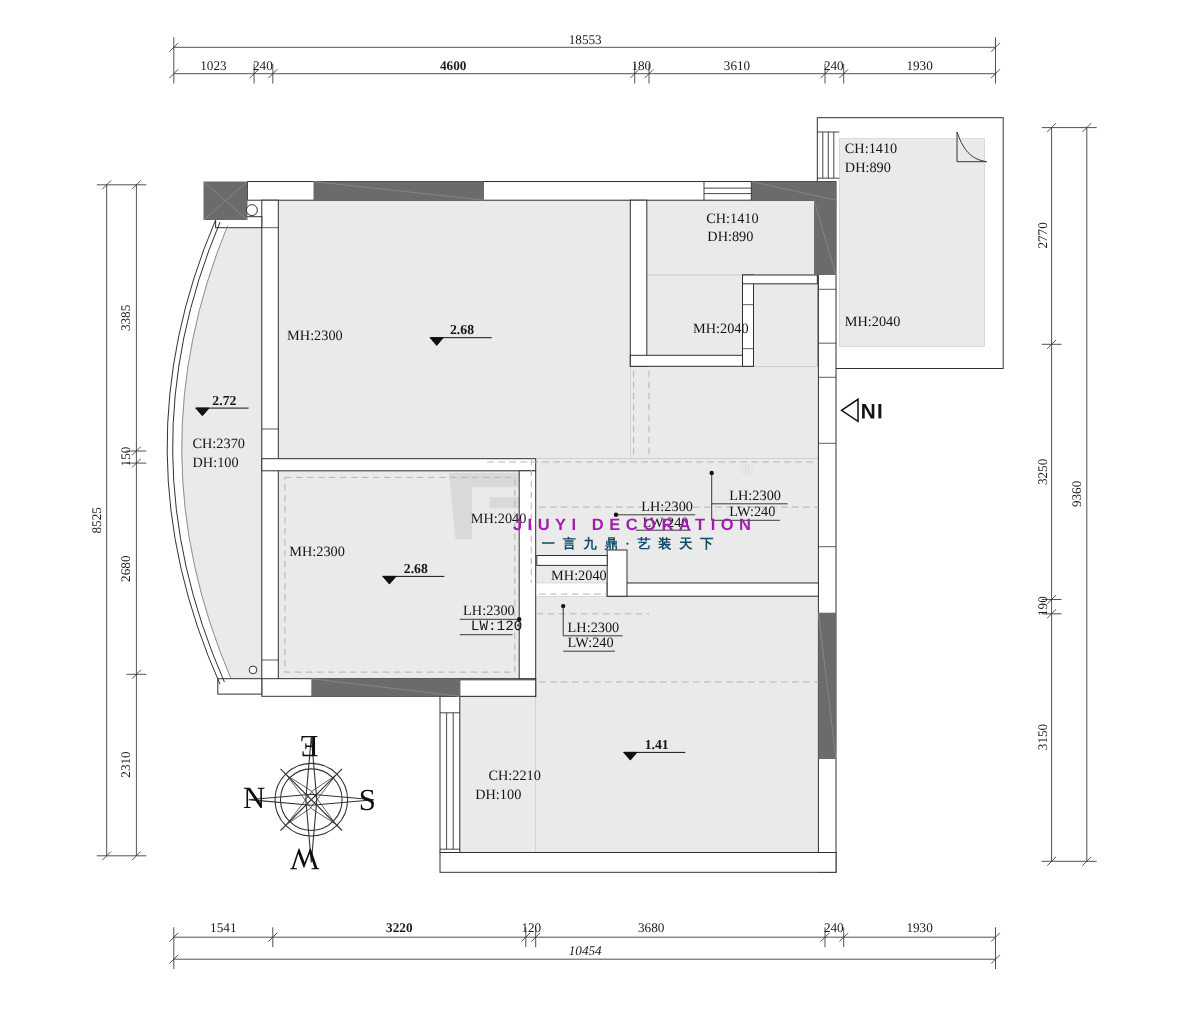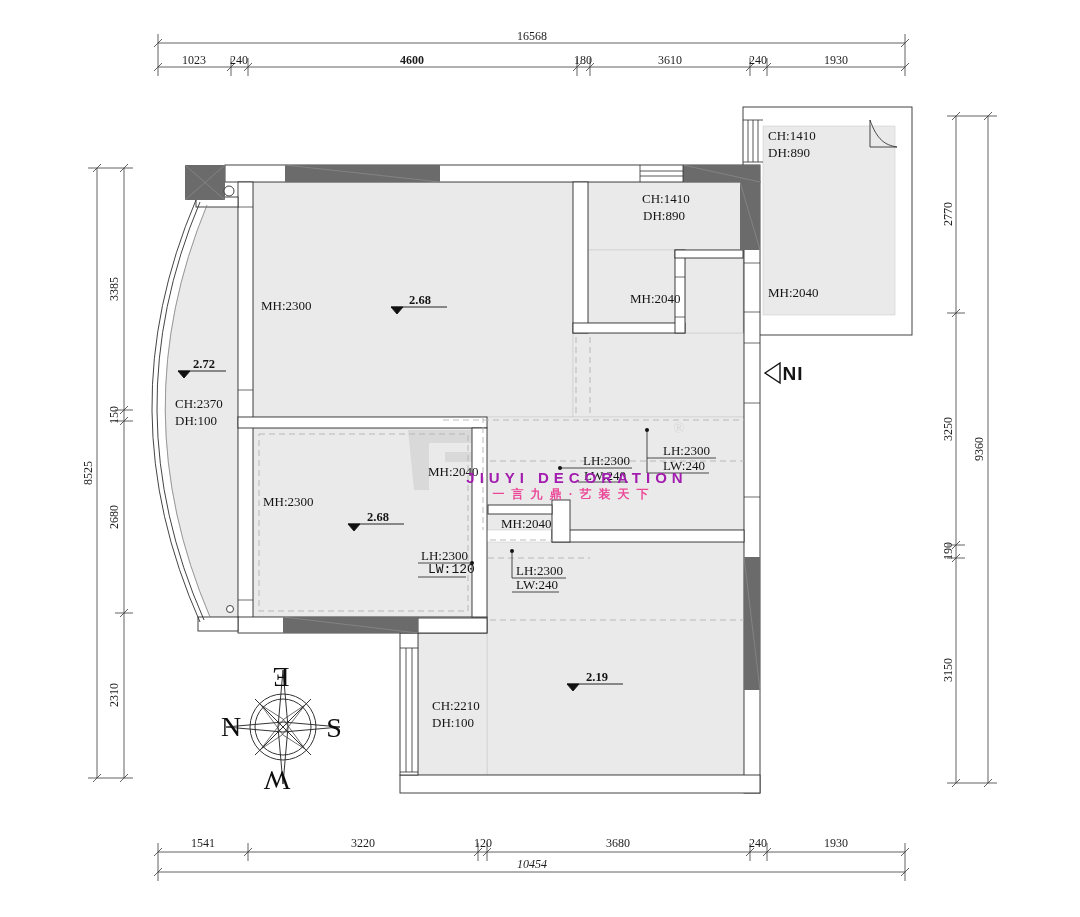--- a/index.html
+++ b/index.html
@@ -10,21 +10,21 @@
   .ann{position:absolute;white-space:nowrap;font-size:13px;color:#141414;line-height:1;
        transform:translate(-50%,-50%);}
   .dim{font-size:12px;color:#1c1c1c;}
   .lvl{font-size:12.5px;font-weight:bold;}
   .cmp{font-size:28px;color:#0d0d0d;font-weight:500;}
   .inlbl{font-size:19px;font-weight:bold;font-family:"Liberation Sans",sans-serif;letter-spacing:1px;}
   .wm{color:#d7d7d7;z-index:1;}
   .wm-big{font-size:40px;font-weight:bold;letter-spacing:9px;font-family:"DejaVu Sans",sans-serif;}
   .wm-reg{font-size:15px;}
   .wm-en{font-size:15px;letter-spacing:5px;font-family:"Liberation Sans",sans-serif;font-weight:bold;color:#a21caf;}
-  .wm-slogan{font-size:12px;letter-spacing:7px;font-weight:bold;color:#ec4899;text-align:right;}
+  .wm-slogan{font-size:12px;letter-spacing:7px;font-weight:bold;color:#0c4a6e;text-align:right;}
 </style>
 </head>
 <body>
 
 <div id="stage">
 
 <svg id="plan-svg" width="1080" height="917" viewBox="0 0 1080 917" xmlns="http://www.w3.org/2000/svg">
 
   <g fill="#ffffff" stroke="#2f2f2f" stroke-width="0.9">
     <rect x="743" y="107" width="169" height="228"></rect>
@@ -286,43 +286,43 @@
       <div class="ann lvl" style="left: 378px; top: 517px; transform: translate(-50%, -50%);">2.68</div>
       <div class="ann" style="left: 501px; top: 523px; transform: translate(0px, -50%);">MH:2040</div>
       <div class="ann" style="left: 663px; top: 450px; transform: translate(0px, -50%);">LH:2300</div>
       <div class="ann" style="left: 663px; top: 465px; transform: translate(0px, -50%);">LW:240</div>
       <div class="ann" style="left: 583px; top: 460px; transform: translate(0px, -50%);">LH:2300</div>
       <div class="ann" style="left: 584px; top: 475px; transform: translate(0px, -50%);">LW:240</div>
       <div class="ann" style="left: 516px; top: 570px; transform: translate(0px, -50%);">LH:2300</div>
       <div class="ann" style="left: 516px; top: 584px; transform: translate(0px, -50%);">LW:240</div>
       <div class="ann" style="left: 421px; top: 555px; transform: translate(0px, -50%);">LH:2300</div>
       <div class="ann" style="left: 428px; top: 569px; transform: translate(0px, -50%); font-family: Liberation Mono, monospace;">LW:120</div>
-      <div class="ann" style="left: 432px; top: 705px; transform: translate(0px, -50%); font-family: Liberation Serif, serif;">CH:2210</div>
+      <div class="ann" style="left: 444px; top: 705px; transform: translate(0px, -50%); font-family: Liberation Serif, serif;">CH:2210</div>
       <div class="ann" style="left: 432px; top: 722px; transform: translate(0px, -50%);">DH:100</div>
-      <div class="ann lvl" style="left: 597px; top: 677px; transform: translate(-50%, -50%);">2.19</div>
+      <div class="ann lvl" style="left: 597px; top: 677px; transform: translate(-50%, -50%);">1.41</div>
       <div class="ann cmp" style="left: 281px; top: 677px; transform: translate(-50%, -50%) rotate(180deg);">E</div>
       <div class="ann cmp" style="left: 231px; top: 727px; transform: translate(-50%, -50%);">N</div>
       <div class="ann cmp" style="left: 334px; top: 728px; transform: translate(-50%, -50%);">S</div>
       <div class="ann cmp" style="left: 277px; top: 780px; transform: translate(-50%, -50%) rotate(180deg);">W</div>
       <div class="ann inlbl" style="left: 792px; top: 373px; transform: translate(-50%, -50%) rotate(180deg);">IN</div>
       <div class="ann wm wm-reg" style="left: 679px; top: 428px; transform: translate(-50%, -50%);">®</div>
       <div class="ann wm wm-en" style="left: 577px; top: 477px; transform: translate(-50%, -50%);">JIUYI DECORATION</div>
       <div class="ann wm wm-slogan" style="left: 574px; top: 494px; transform: translate(-50%, -50%);">一言九鼎·艺装天下</div>
       <div class="ann dim" style="left: 194px; top: 60px; transform: translate(-50%, -50%);">1023</div>
       <div class="ann dim" style="left: 239px; top: 60px; transform: translate(-50%, -50%);">240</div>
       <div class="ann dim" style="left: 412px; top: 60px; transform: translate(-50%, -50%); font-weight: bold;">4600</div>
       <div class="ann dim" style="left: 583px; top: 60px; transform: translate(-50%, -50%);">180</div>
       <div class="ann dim" style="left: 670px; top: 60px; transform: translate(-50%, -50%);">3610</div>
       <div class="ann dim" style="left: 758px; top: 60px; transform: translate(-50%, -50%);">240</div>
       <div class="ann dim" style="left: 836px; top: 60px; transform: translate(-50%, -50%);">1930</div>
-      <div class="ann dim" style="left: 532px; top: 36px; transform: translate(-50%, -50%);">16568</div>
+      <div class="ann dim" style="left: 532px; top: 36px; transform: translate(-50%, -50%);">18553</div>
       <div class="ann dim" style="left: 203px; top: 843px; transform: translate(-50%, -50%);">1541</div>
-      <div class="ann dim" style="left: 363px; top: 843px; transform: translate(-50%, -50%);">3220</div>
+      <div class="ann dim" style="left: 363px; top: 843px; transform: translate(-50%, -50%); font-weight: bold;">3220</div>
       <div class="ann dim" style="left: 483px; top: 843px; transform: translate(-50%, -50%);">120</div>
-      <div class="ann dim" style="left: 618px; top: 843px; transform: translate(-50%, -50%);">3680</div>
+      <div class="ann dim" style="left: 592px; top: 843px; transform: translate(-50%, -50%);">3680</div>
       <div class="ann dim" style="left: 758px; top: 843px; transform: translate(-50%, -50%);">240</div>
       <div class="ann dim" style="left: 836px; top: 843px; transform: translate(-50%, -50%);">1930</div>
       <div class="ann dim" style="left: 532px; top: 864px; transform: translate(-50%, -50%); font-style: italic;">10454</div>
       <div class="ann dim" style="left: 114px; top: 289px; transform: translate(-50%, -50%) rotate(-90deg);">3385</div>
       <div class="ann dim" style="left: 114px; top: 415px; transform: translate(-50%, -50%) rotate(-90deg);">150</div>
       <div class="ann dim" style="left: 114px; top: 517px; transform: translate(-50%, -50%) rotate(-90deg);">2680</div>
       <div class="ann dim" style="left: 114px; top: 695px; transform: translate(-50%, -50%) rotate(-90deg);">2310</div>
       <div class="ann dim" style="left: 88px; top: 473px; transform: translate(-50%, -50%) rotate(-90deg);">8525</div>
       <div class="ann dim" style="left: 948px; top: 214px; transform: translate(-50%, -50%) rotate(-90deg);">2770</div>
       <div class="ann dim" style="left: 948px; top: 429px; transform: translate(-50%, -50%) rotate(-90deg);">3250</div>

